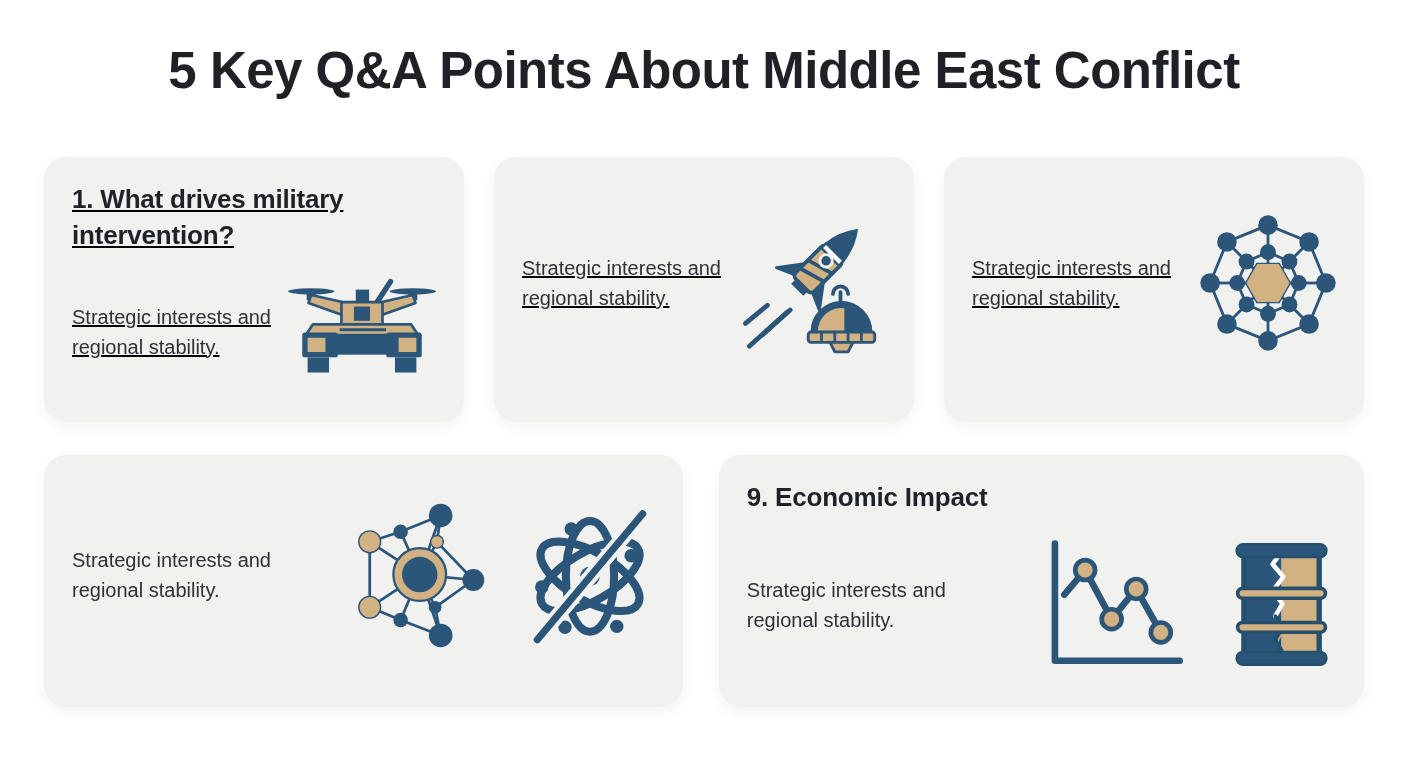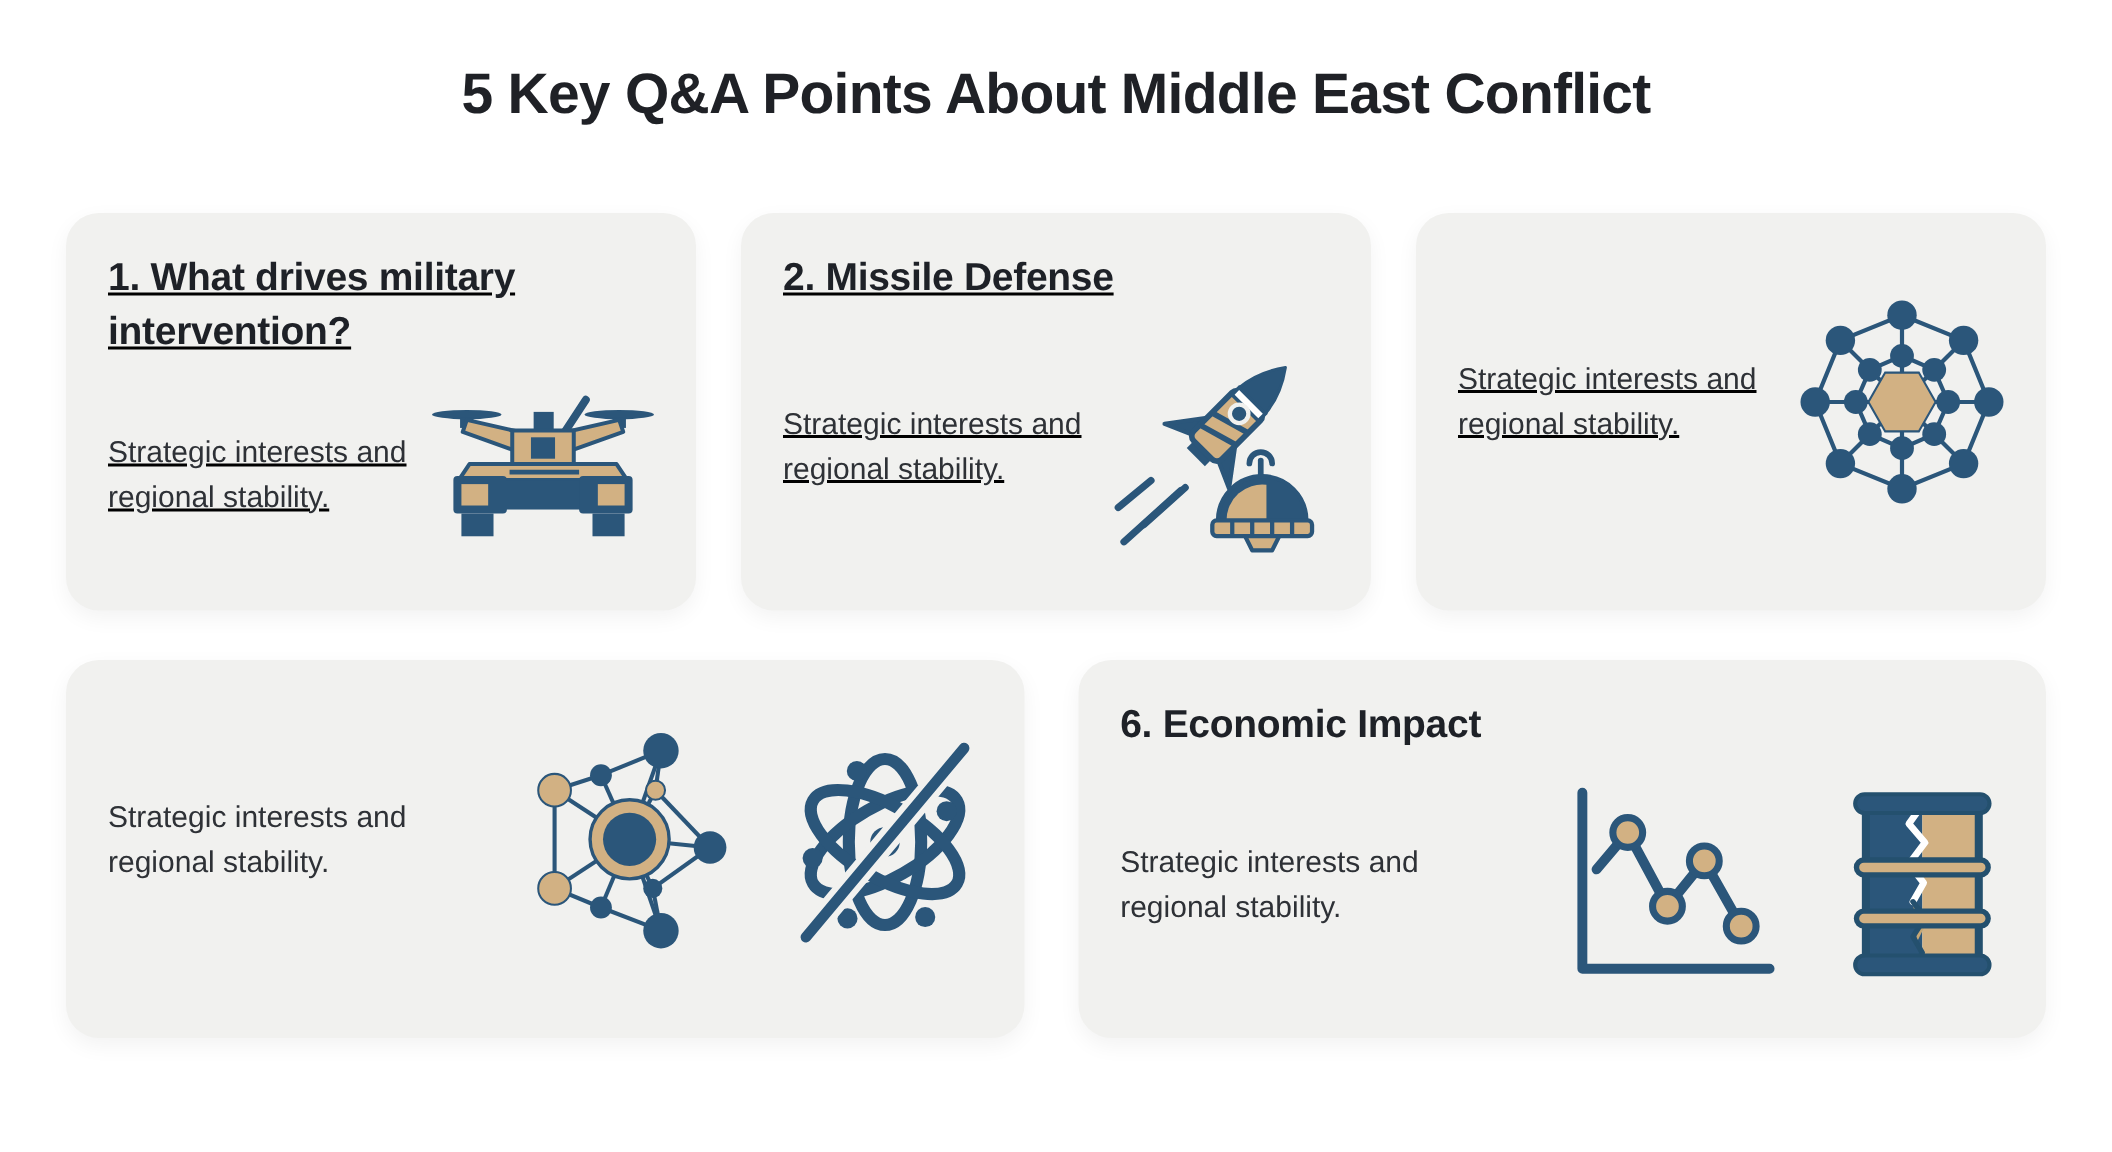--- a/index.html
+++ b/index.html
@@ -5,21 +5,21 @@
   html,body{margin:0;padding:0;}
   body{
     width:1408px;height:768px;overflow:hidden;
     background:#ffffff;
     font-family:"Liberation Sans", sans-serif;
     -webkit-font-smoothing:antialiased;
   }
   .page{width:100%;height:100%;}
   h1.page-title{
     text-align:center;
-    font-size:38px;
+    font-size:51px;
     font-weight:700;
     color:#1f2126;
     letter-spacing:-0.5px;
     margin:42px 0 0 0;
     line-height:1.15;
   }
   .rows{padding:0 44px;}
   .row{display:grid;}
   .row-3{
     grid-template-columns:repeat(3,1fr);
@@ -109,21 +109,20 @@
                 <rect x="126" y="67" width="20" height="16" fill="#d2b183" stroke="none"></rect>
                 <rect x="24" y="89" width="24" height="17" fill="#2b567a" stroke="none"></rect>
                 <rect x="122" y="89" width="24" height="17" fill="#2b567a" stroke="none"></rect>
               </g>
             </svg>
           </div>
         </div>
       </section>
 
       <section class="card">
-        <h2 class="card-title">2. Missile Defense</h2>
         <div class="card-body">
           <p class="card-desc">Strategic interests and regional stability.</p>
           <div class="icons">
             <svg width="152" height="143" viewBox="0 0 160 150">
               <g>
                 <g stroke="#2b567a" stroke-width="5" stroke-linecap="round">
                   <line x1="14" y1="141" x2="54" y2="105"></line>
                   <line x1="28" y1="129" x2="57" y2="103"></line>
                   <line x1="10" y1="117" x2="33" y2="98"></line>
                 </g>
@@ -268,21 +267,21 @@
                 <circle cx="105" cy="140" r="7.5"></circle>
               </g>
               <line x1="16" y1="155" x2="134" y2="14" stroke="#f1f1ef" stroke-width="17" stroke-linecap="round"></line>
               <line x1="16" y1="155" x2="134" y2="14" stroke="#2b567a" stroke-width="8" stroke-linecap="round"></line>
             </svg>
           </div>
         </div>
       </section>
 
       <section class="card">
-        <h2 class="card-title">6. Economic Impact</h2>
+        <h2 class="card-title">9. Economic Impact</h2>
         <div class="card-body">
           <p class="card-desc">Strategic interests and regional stability.</p>
           <div class="icons">
             <svg width="156" height="142" viewBox="0 0 165 150">
               <path d="M20 10 L20 134 L152 134" fill="none" stroke="#2b567a" stroke-width="7" stroke-linecap="round" stroke-linejoin="round"></path>
               <path d="M30 64 L52 38 L80 90 L106 58 L132 104" fill="none" stroke="#2b567a" stroke-width="7" stroke-linecap="round" stroke-linejoin="round"></path>
               <g fill="#d2b183" stroke="#2b567a" stroke-width="5">
                 <circle cx="52" cy="38" r="10.5"></circle>
                 <circle cx="80" cy="90" r="10.5"></circle>
                 <circle cx="106" cy="58" r="10.5"></circle>

